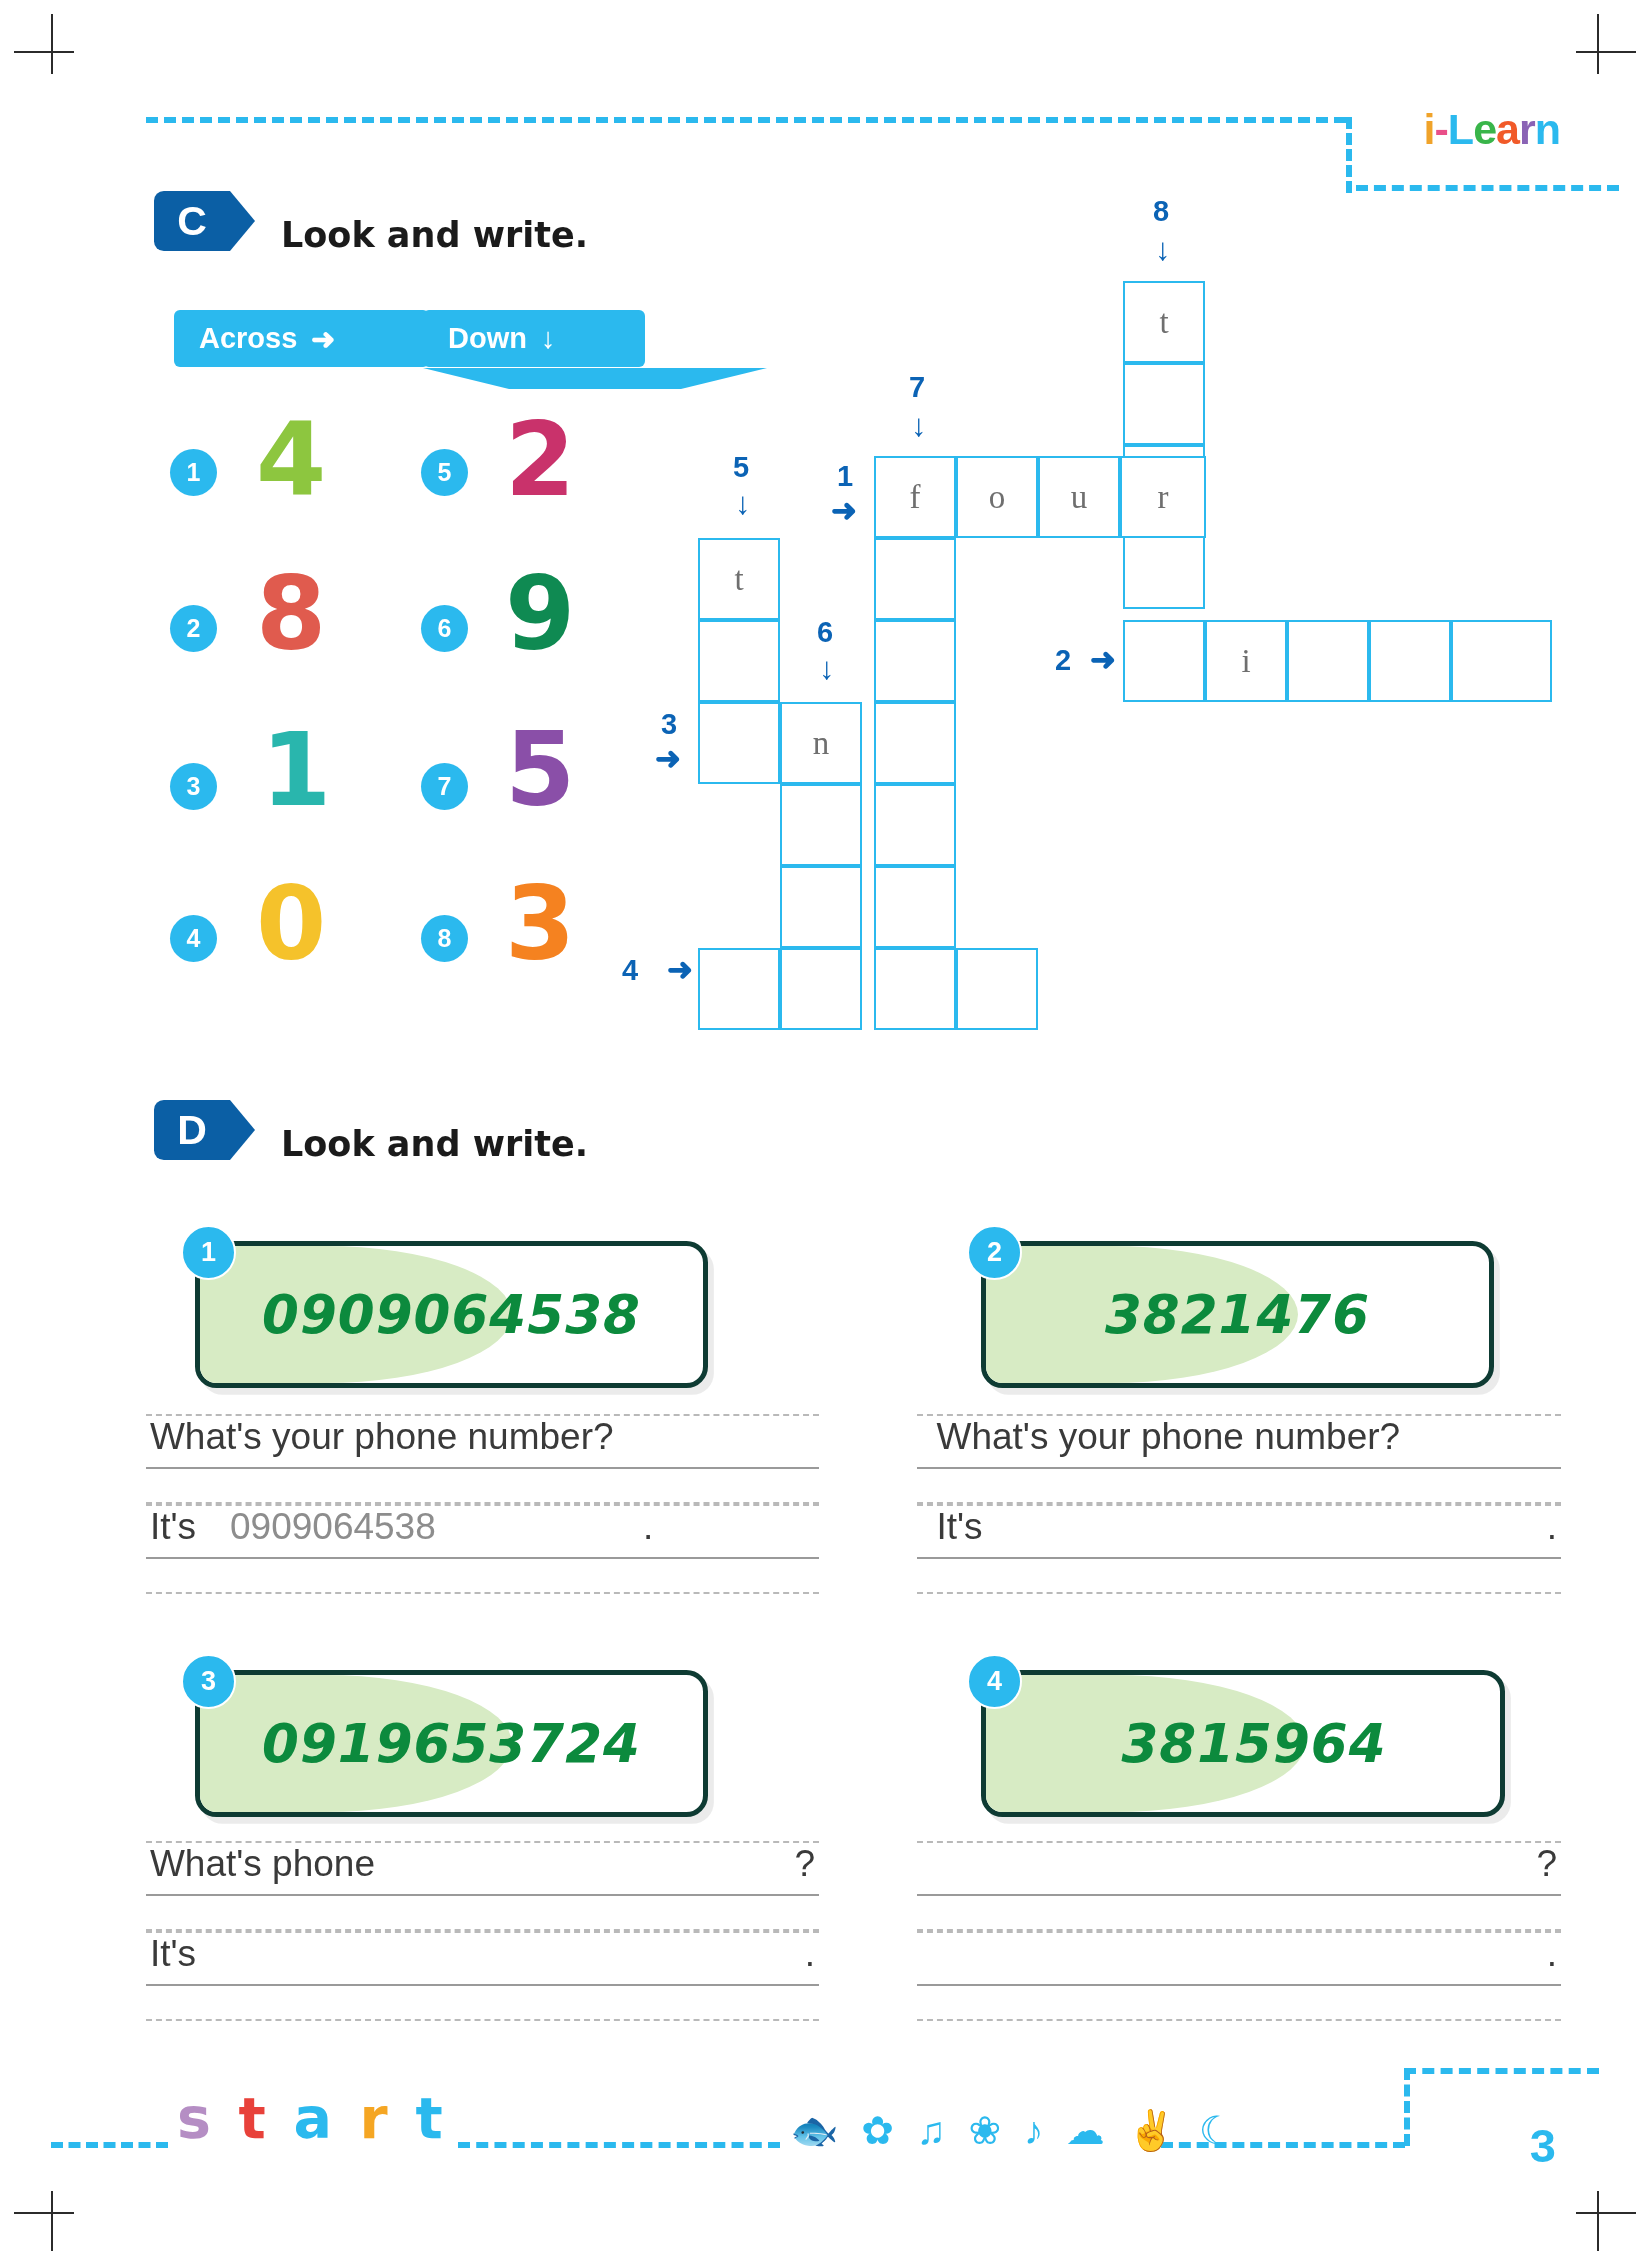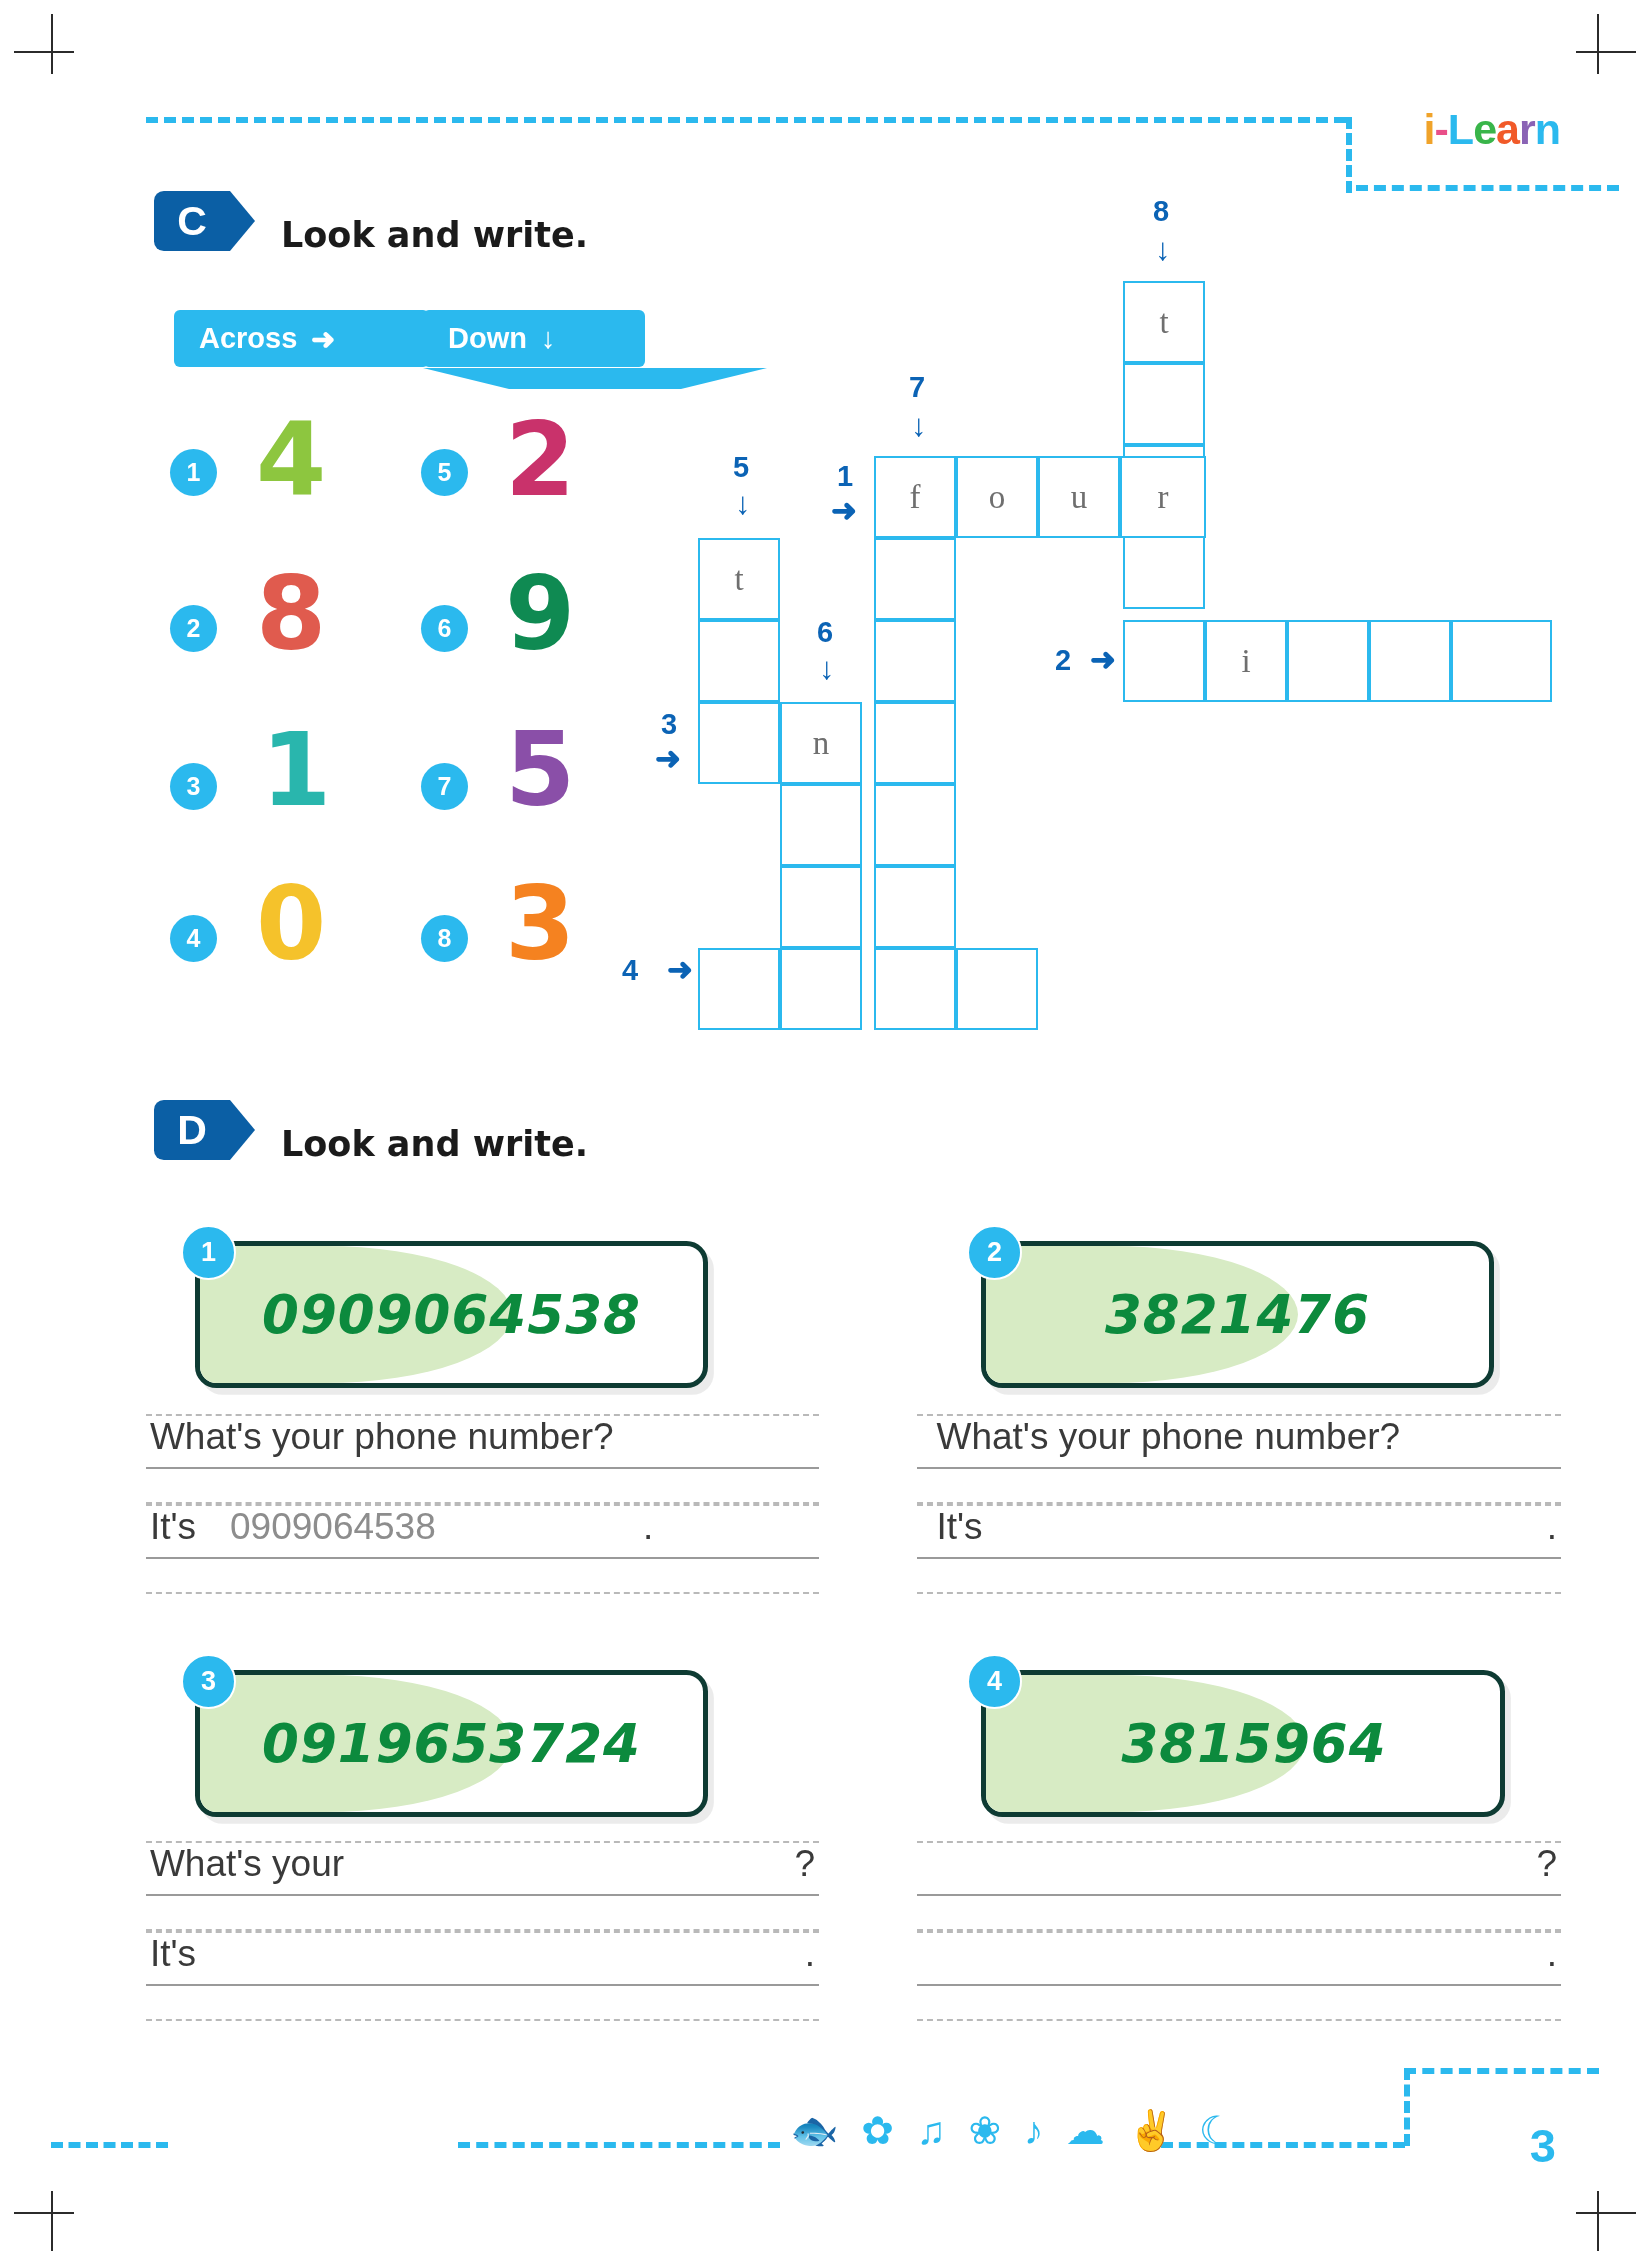--- a/index.html
+++ b/index.html
@@ -314,21 +314,21 @@
 
   <div class="card-badge" style="left:181px;top:1654px;">3</div>
   <div class="card" style="left:195px;top:1670px;width:503px;height:137px;">
     <div class="shade"></div>
     <div class="num">0919653724</div>
   </div>
   <div class="wl" style="left:146px;top:1841px;width:673px;height:94px;">
     <div class="top"></div>
       <div class="mid"></div>
       <div class="bot"></div>
-    <div class="txt">What's your</div>
+    <div class="txt">What's phone</div>
     <div class="endmark" style="right:3.9px;top:2px;">?</div>
   </div>
   <div class="wl" style="left:146px;top:1931px;width:673px;height:94px;">
     <div class="top"></div>
       <div class="mid"></div>
       <div class="bot"></div>
     <div class="txt">It's</div>
     <div class="endmark" style="right:3.9px;top:2px;">.</div>
   </div>
 
@@ -351,19 +351,26 @@
     <div class="txt" style="left:19.5px;"></div>
     <div class="endmark" style="right:3.9px;top:2px;">.</div>
   </div>
 
   <div class="dash dash-h" style="left:51px;top:2142px;width:117px;"></div>
   <div class="dash dash-h" style="left:458px;top:2142px;width:322px;"></div>
   <div class="dash dash-h" style="left:1161px;top:2142px;width:244px;"></div>
   <div class="dash dash-v" style="left:1404px;top:2068px;height:78px;"></div>
   <div class="dash dash-h" style="left:1404px;top:2068px;width:195px;"></div>
 
+  <div class="start" style="left:177px;top:2085px;">
+    <span style="color:#b58ec4;">s</span>
+    <span style="color:#e8413a;">t</span>
+    <span style="color:#2bb9ee;">a</span>
+    <span style="color:#f5a623;">r</span>
+    <span style="color:#2bb9ee;">t</span>
+  </div>
 
   <div class="icons" style="left:790px;top:2108px;color:#2bb9ee;">🐟 ✿ ♫ ❀ ♪ ☁ ✌ ☾</div>
 
   <div class="pageno">3</div>
 
 </div>
 
 
 </body></html>

